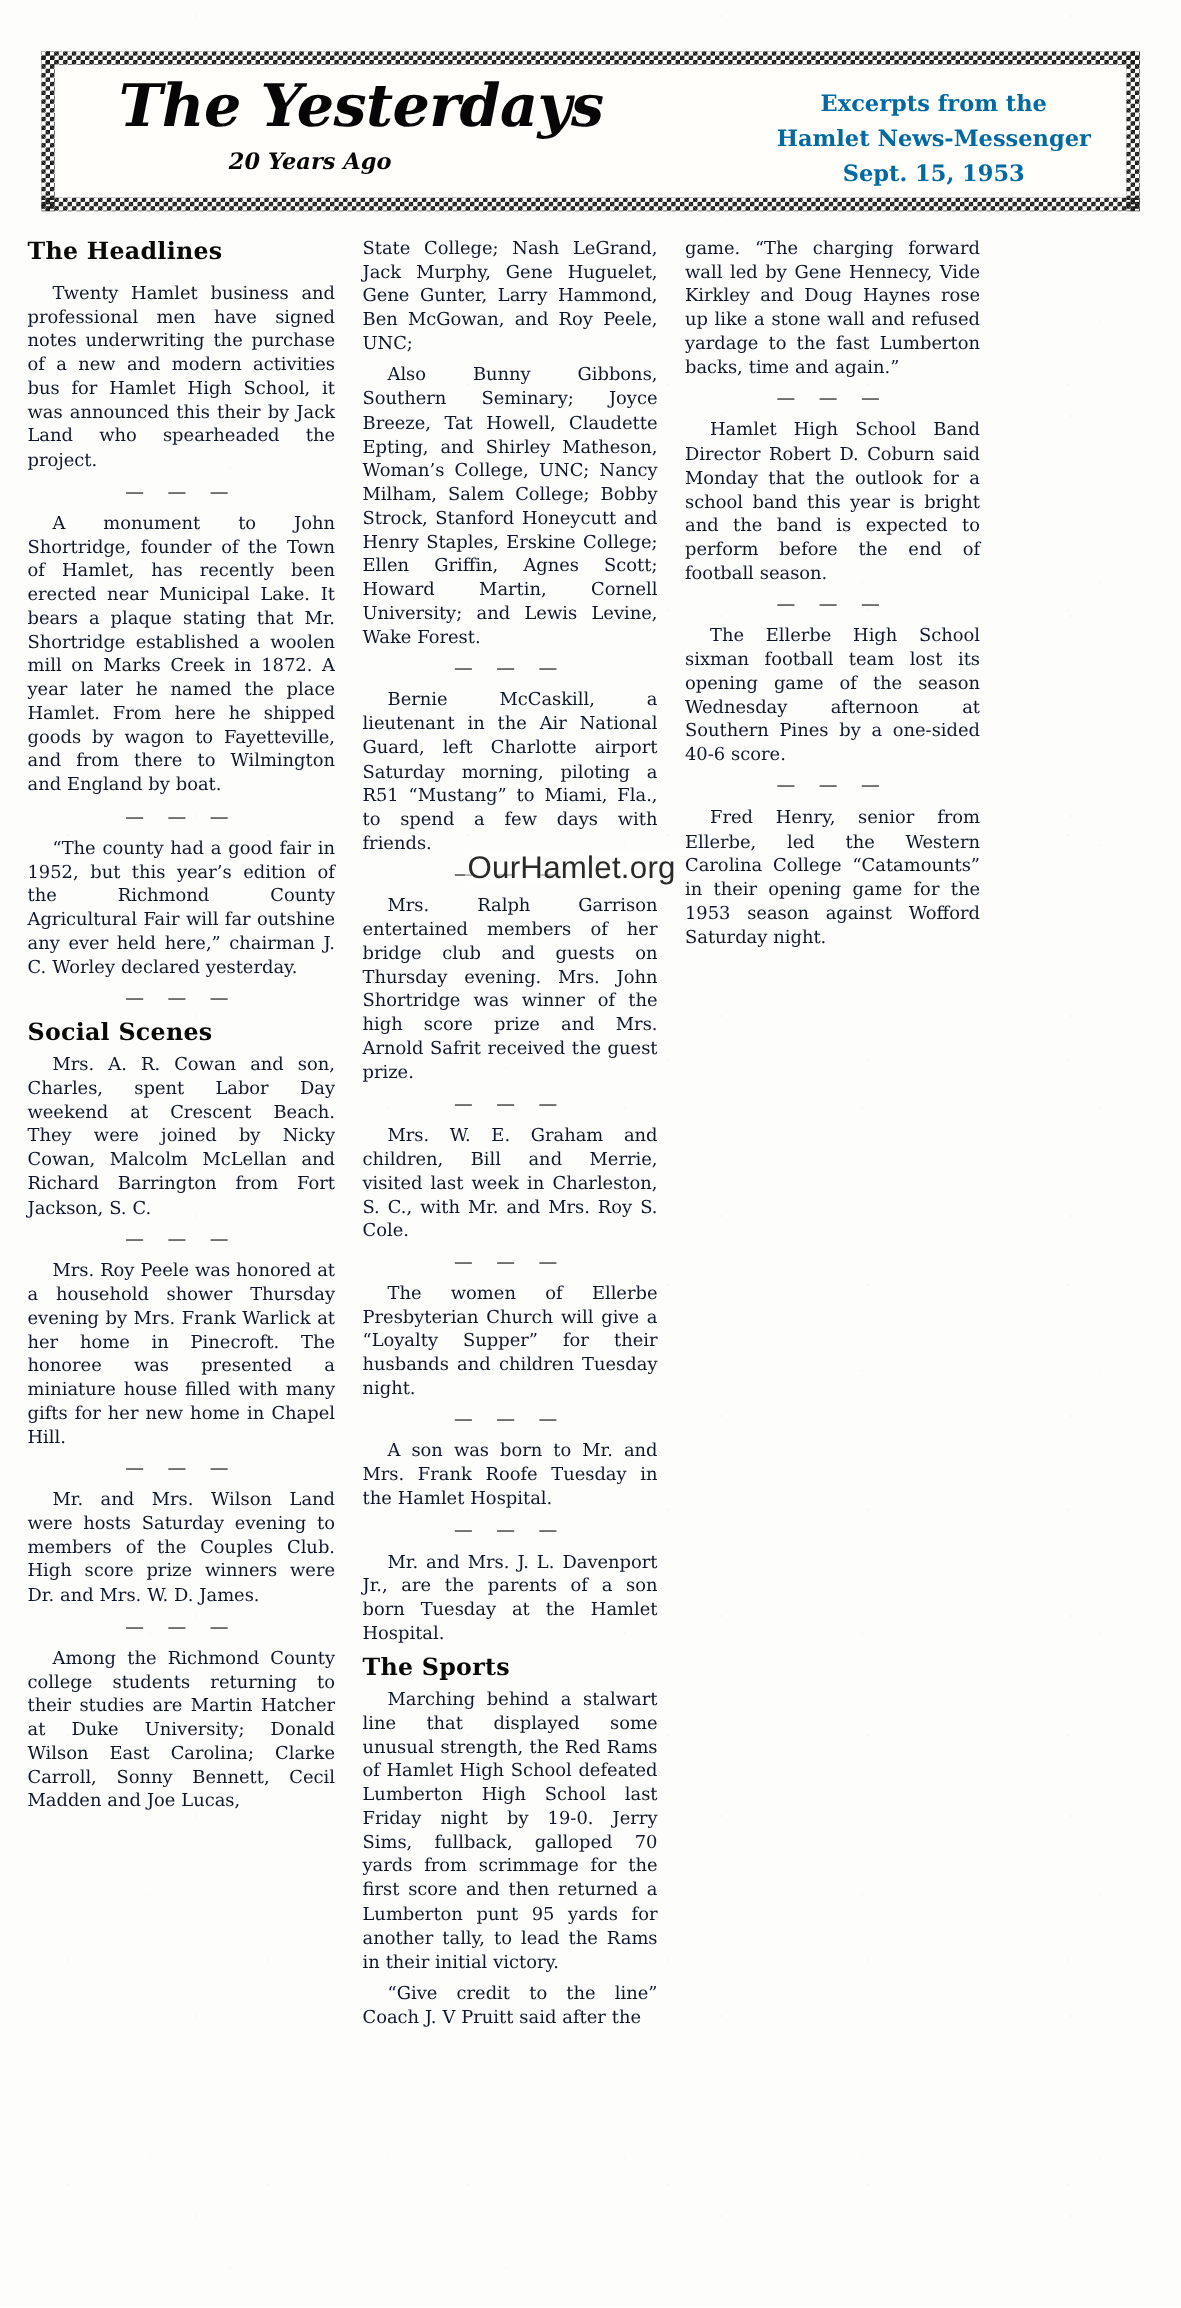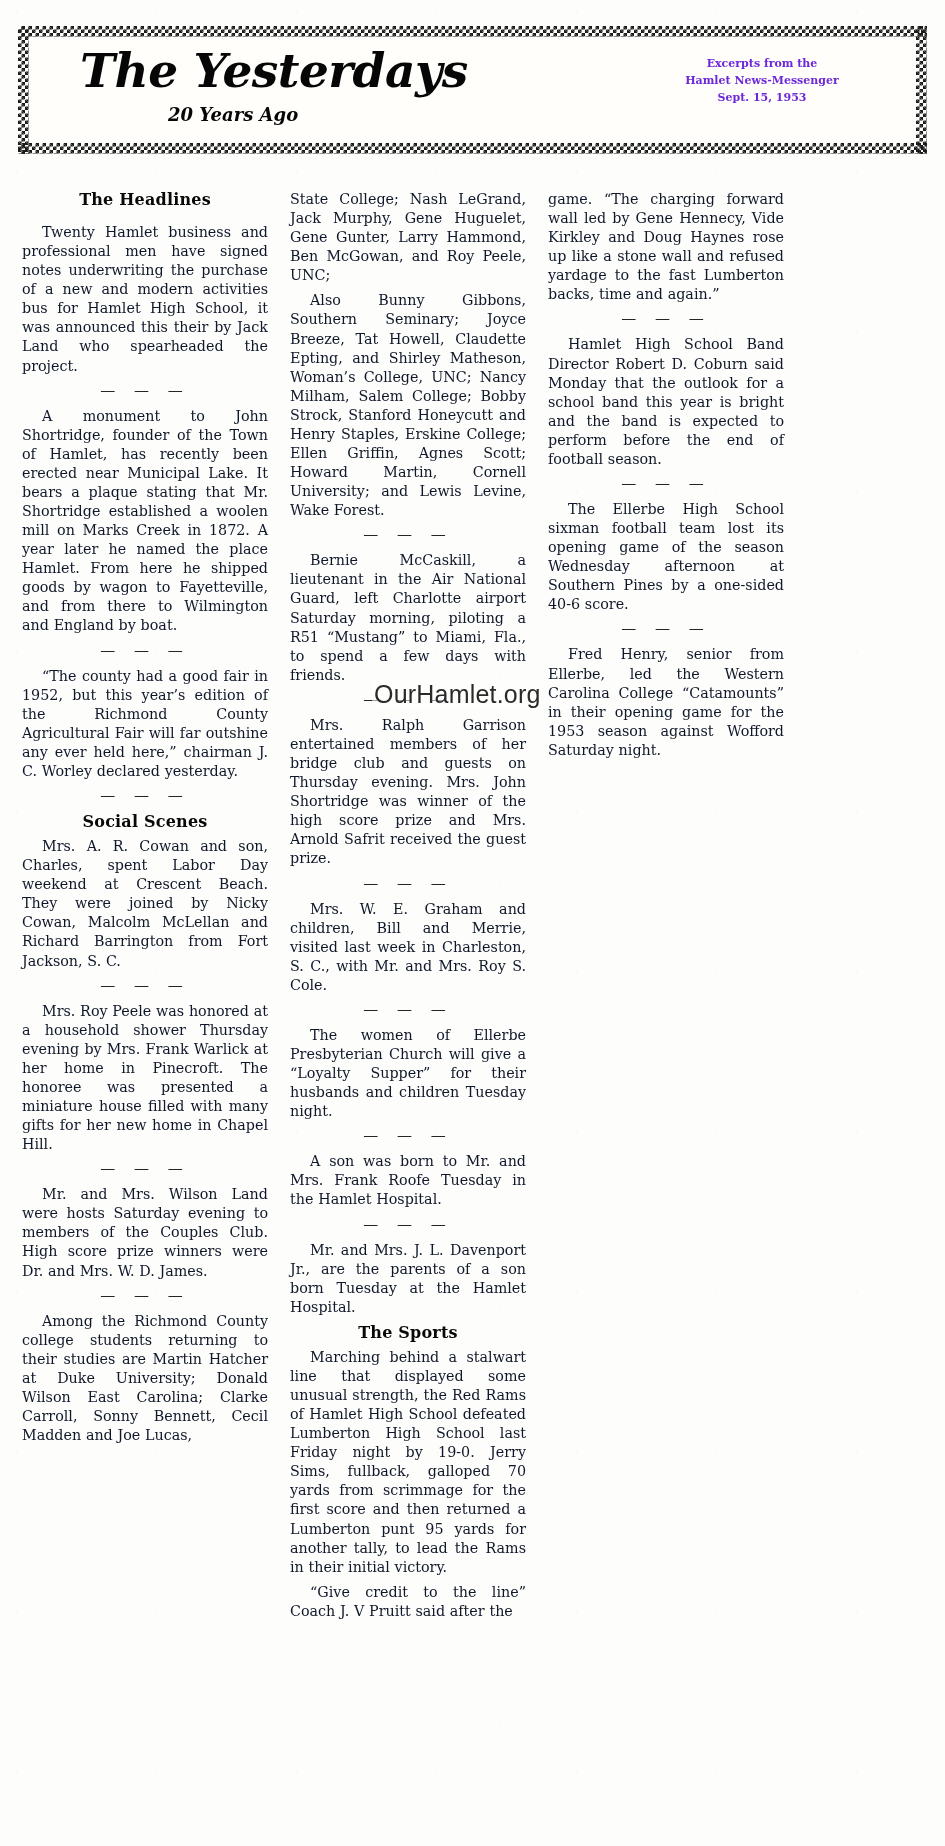--- a/index.html
+++ b/index.html
@@ -14,21 +14,21 @@
     color: #111111;
     overflow: hidden;
     position: relative;
   }
 
   
   .page {
     position: absolute;
     inset: 0;
     background: #fdfdfb;
-    padding: 0;
+    padding: 15px;
   }
 
   
   .page::before {
     content: "";
     position: absolute;
     inset: 0;
     pointer-events: none;
     background:
       radial-gradient(circle at 12% 8%,  rgba(0,0,0,.035) 0 1px, transparent 1px),
@@ -94,23 +94,23 @@
     white-space: nowrap;
   }
   .mh-excerpt {
     flex: 0 0 auto;
     width: 290px;
     text-align: center;
     padding-top: 16px;
     padding-right: 6px;
     font-family: "DejaVu Serif", serif;
     font-weight: 700;
-    font-size: 11px;
+    font-size: 18px;
     line-height: 1.55;
-    color: #6d28d9;
+    color: #0369a1;
   }
   .mh-excerpt div { white-space: nowrap; }
 
   
   .columns {
     position: absolute;
     top: 190px;
     left: 22px;
     right: 18px;
     bottom: 0;
@@ -118,24 +118,23 @@
     gap: 0;
   }
   .col {
     width: 258px;
     padding-right: 12px;
     box-sizing: border-box;
   }
   .col + .col { padding-left: 10px; }
 
   .sec-head {
-    text-align: center;
-    font-family: "DejaVu Serif", serif;
-    font-weight: 700;
-    font-size: 16px;
+    font-family: "DejaVu Serif", serif;
+    font-weight: 700;
+    font-size: 19px;
     letter-spacing: .2px;
     margin: 0 0 14px 0;
     color: #090909;
   }
   .sec-head.inline { margin-top: 6px; margin-bottom: 6px; }
 
   p.art {
     margin: 0 0 6px 0;
     text-indent: 20px;
     text-align: justify;

